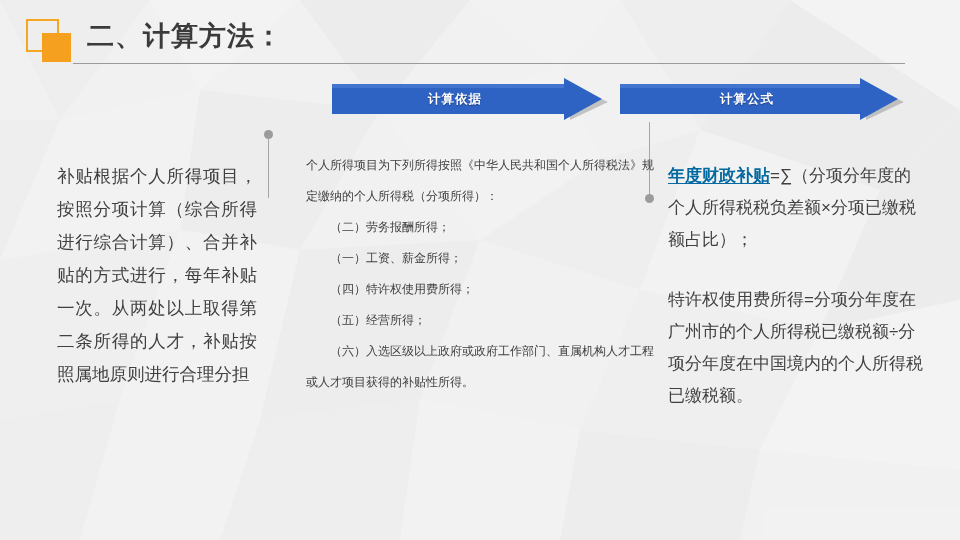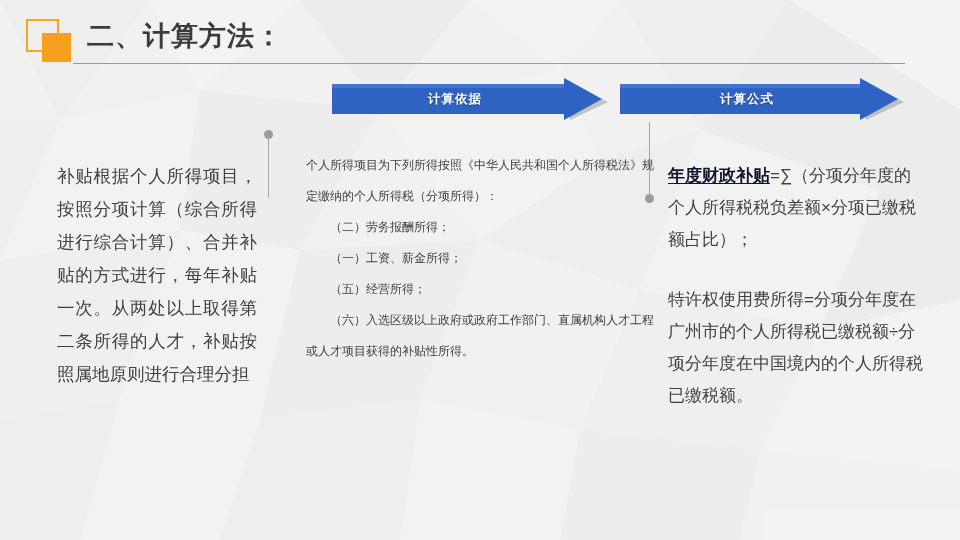--- a/index.html
+++ b/index.html
@@ -92,21 +92,21 @@
     left:306px;top:150px;width:348px;
     font-size:12px;line-height:31px;
   }
   #col-mid .indent{text-indent:2em;}
   #col-right{
     left:668px;top:160px;width:256px;
     font-size:17px;line-height:32px;
   }
   #col-right .para-gap{height:28px;}
   .hl-term{
-    color:#0f172a;font-weight:600;
+    color:#0369a1;font-weight:600;
     text-decoration:underline;
     text-underline-offset:2px;
   }
 </style>
 </head>
 <body>
 
 <div id="slide">
 
   <svg id="bg-poly" viewBox="0 0 960 540" preserveAspectRatio="none">
@@ -178,20 +178,21 @@
   </div>
 
   <div class="col" id="col-left">
     <p>补贴根据个人所得项目，按照分项计算（综合所得进行综合计算）、合并补贴的方式进行，每年补贴一次。从两处以上取得第二条所得的人才，补贴按照属地原则进行合理分担</p>
   </div>
 
   <div class="col" id="col-mid">
     <p>个人所得项目为下列所得按照《中华人民共和国个人所得税法》规定缴纳的个人所得税（分项所得）：</p>
     <p class="indent">（二）劳务报酬所得；</p>
     <p class="indent">（一）工资、薪金所得；</p>
+    <p class="indent">（四）特许权使用费所得；</p>
     <p class="indent">（五）经营所得；</p>
     <p class="indent">（六）入选区级以上政府或政府工作部门、直属机构人才工程或人才项目获得的补贴性所得。</p>
   </div>
 
   <div class="col" id="col-right">
     <p><span class="hl-term">年度财政补贴</span><span>=∑（分项分年度的个人所得税税负差额×分项已缴税额占比）；</span></p>
     <div class="para-gap"></div>
     <p>特许权使用费所得=分项分年度在广州市的个人所得税已缴税额÷分项分年度在中国境内的个人所得税已缴税额。</p>
   </div>
 

